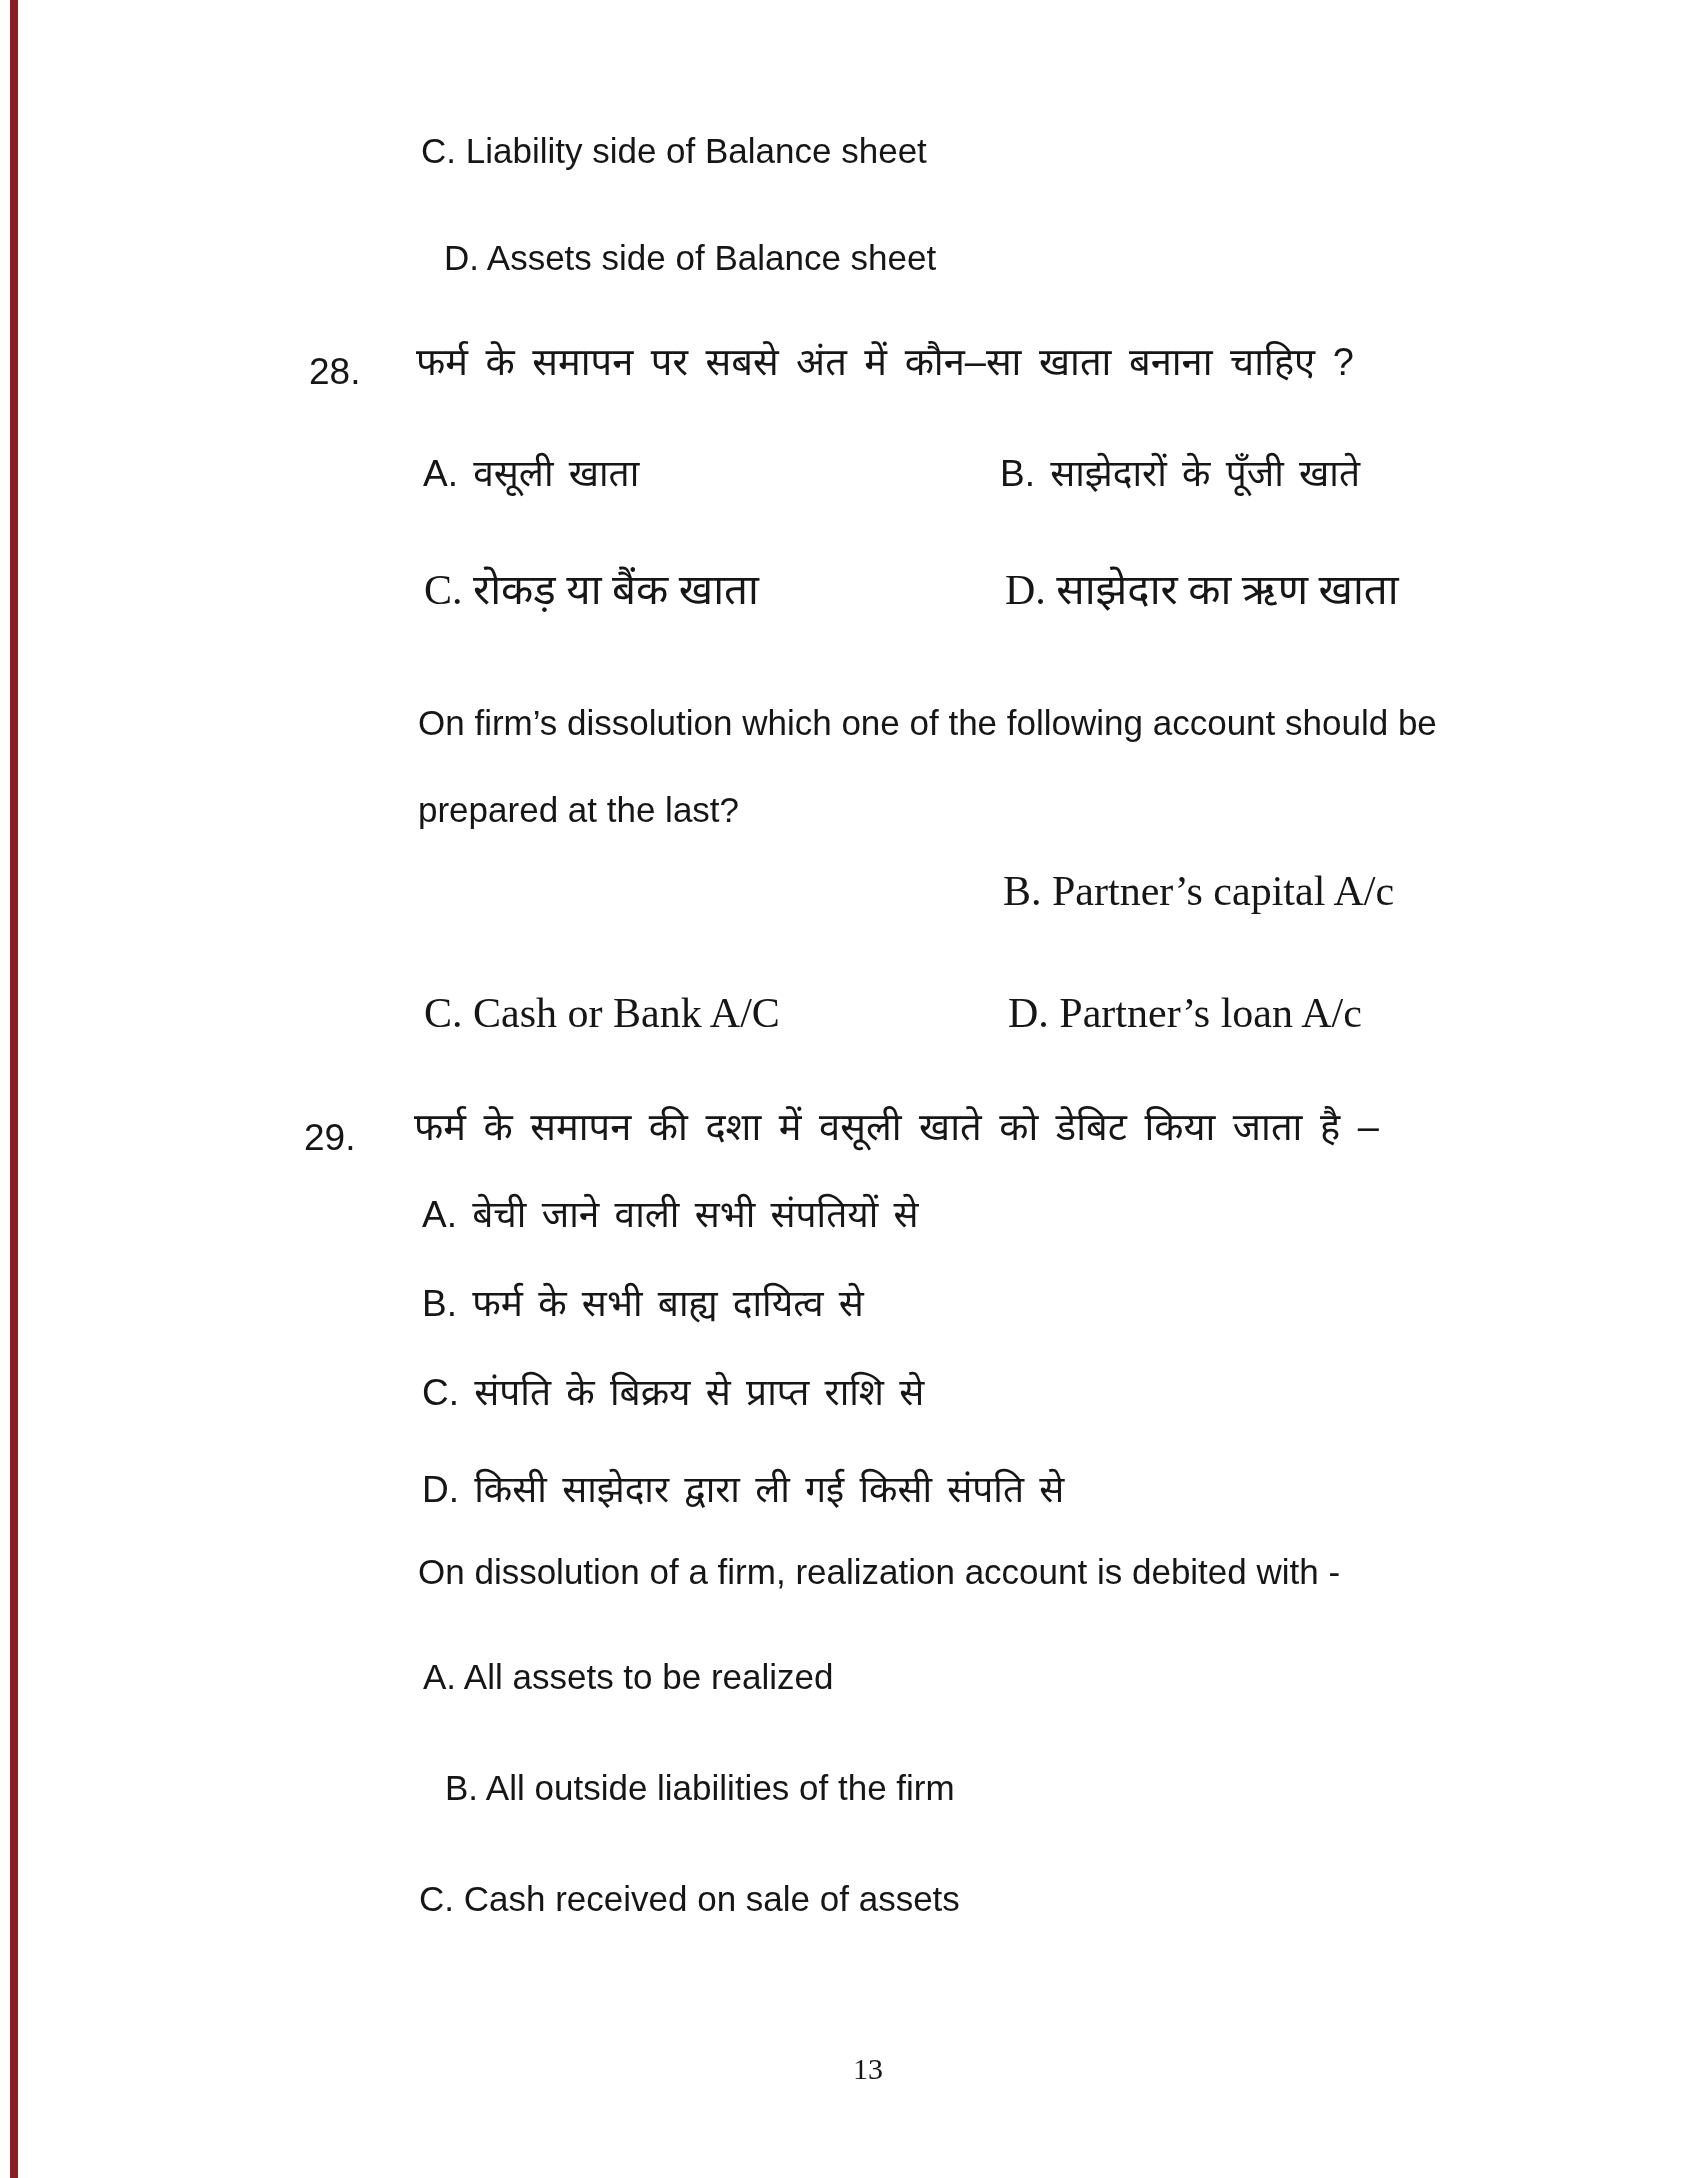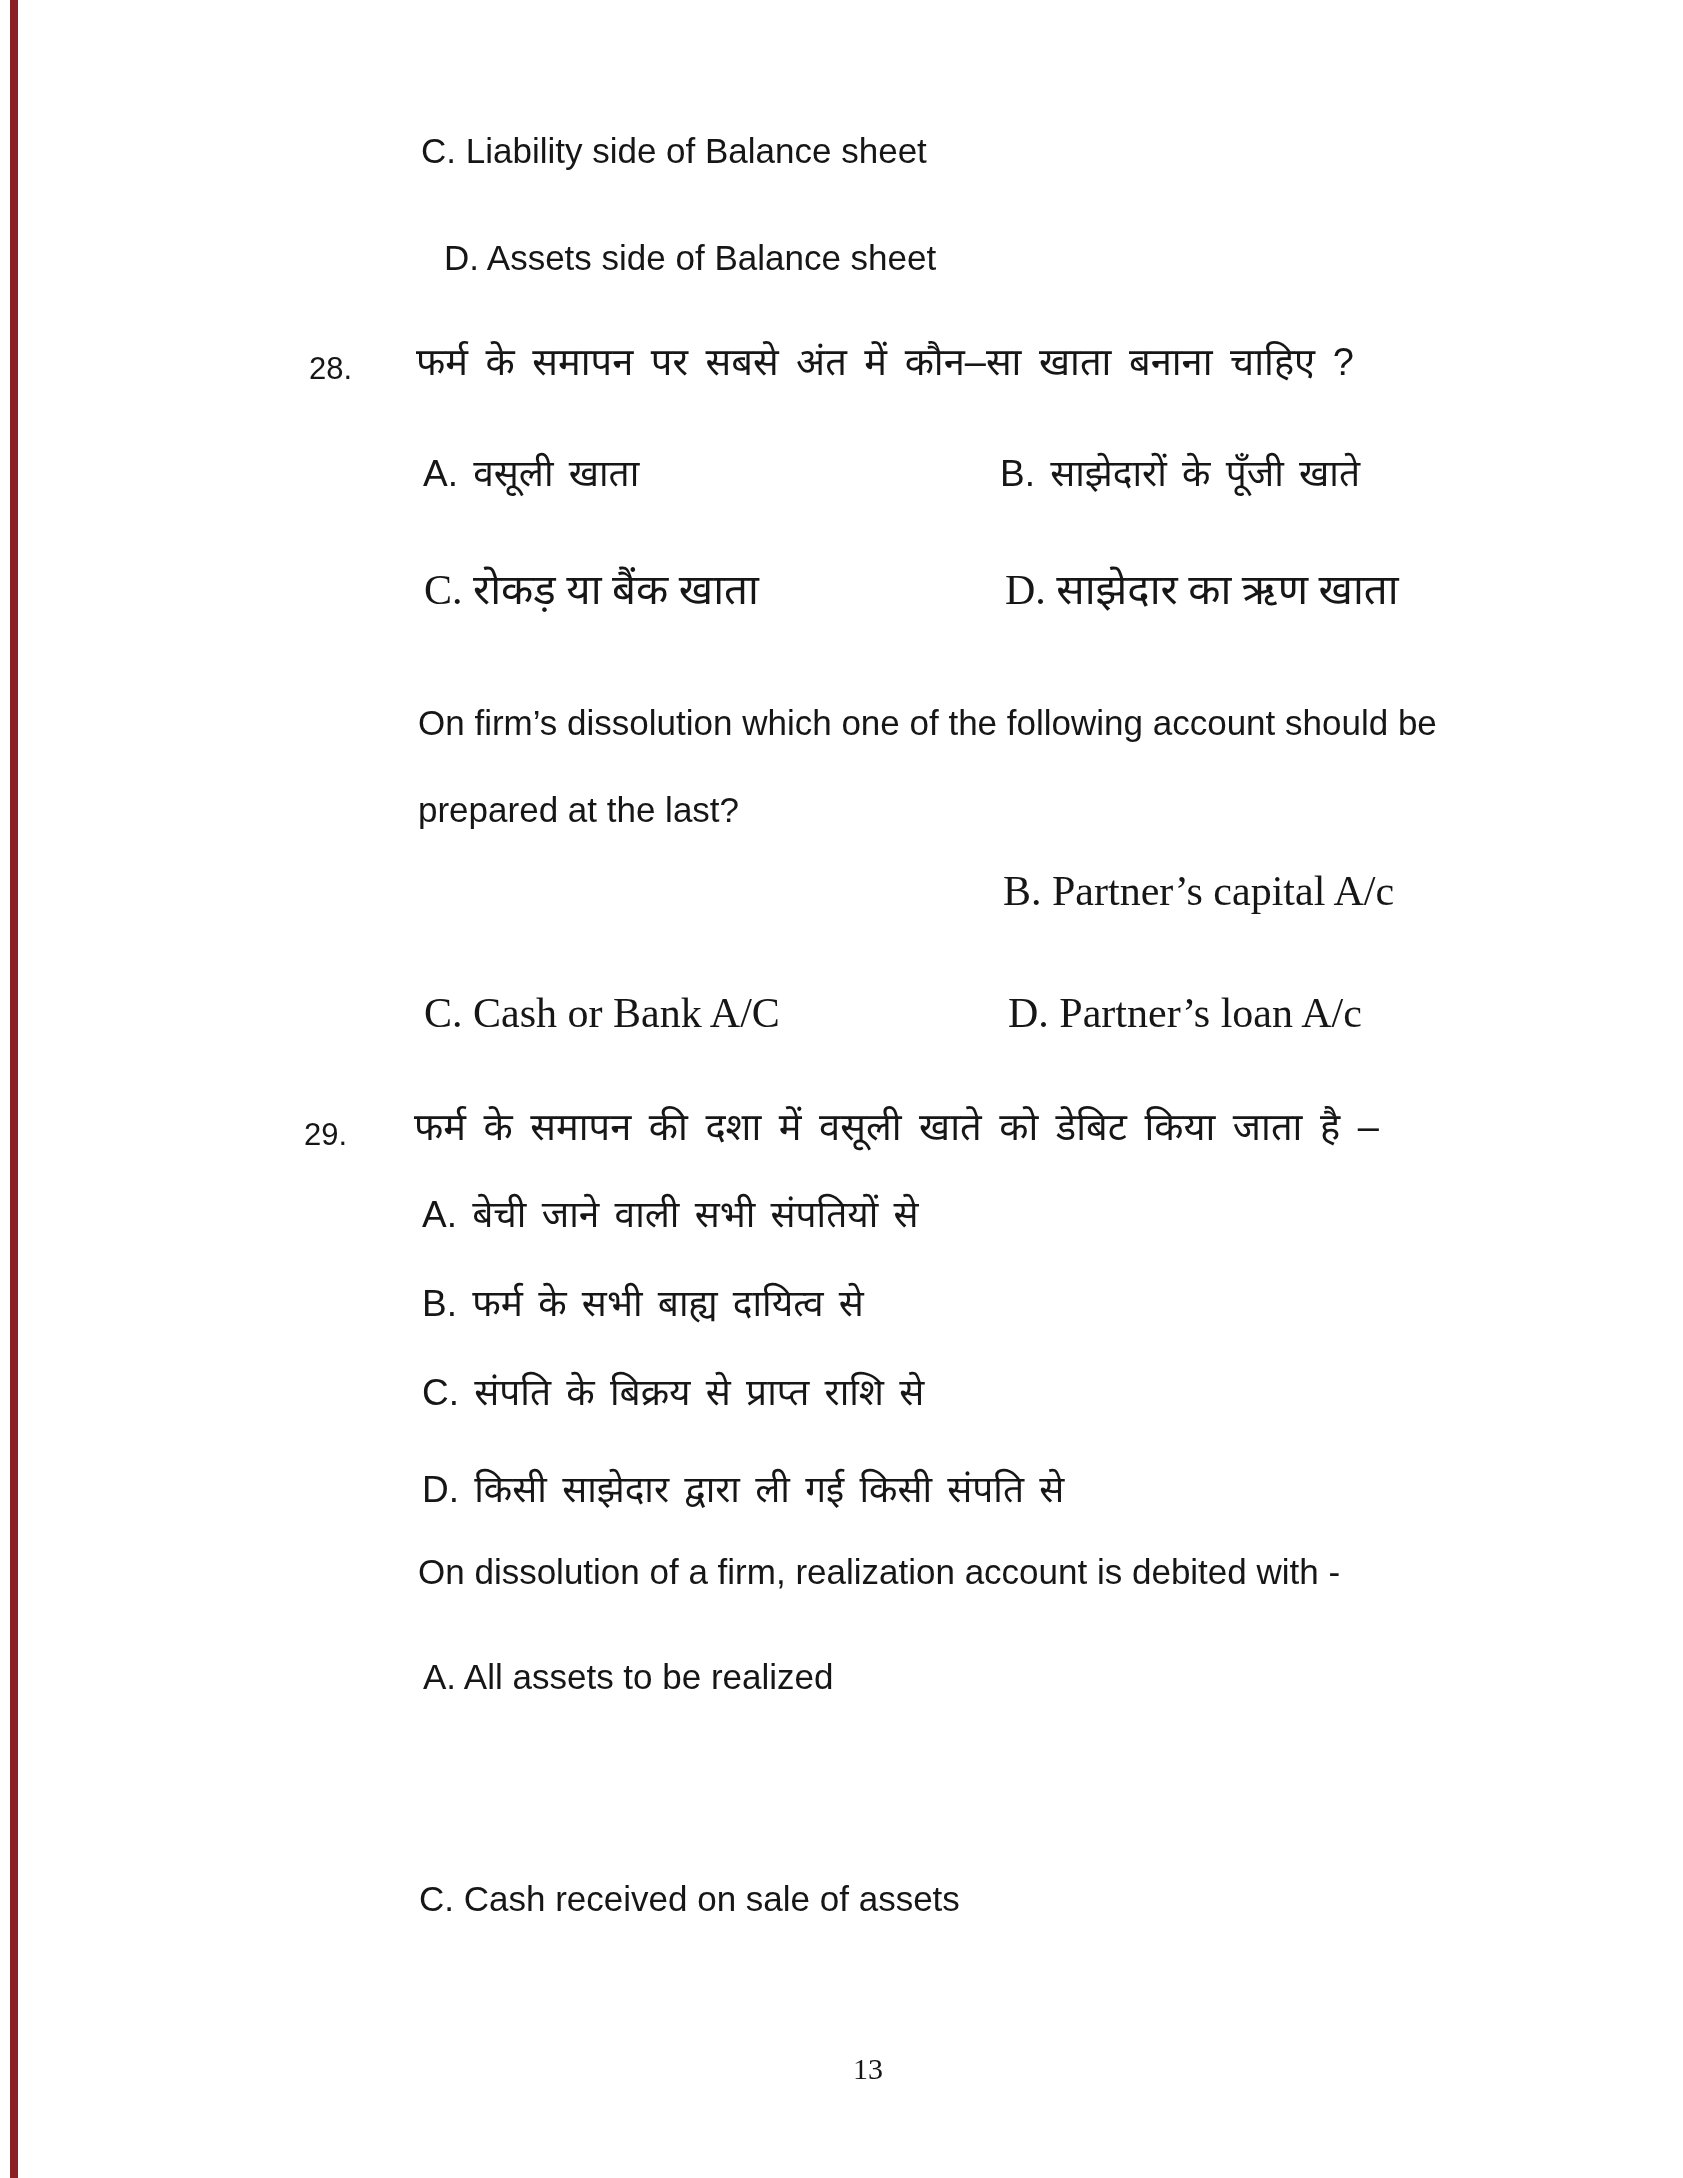--- a/index.html
+++ b/index.html
@@ -14,21 +14,21 @@
     background:#8b2022;
   }
   .line{
     position:absolute;
     white-space:nowrap;
     color:#161616;
     line-height:1.15;
   }
   .sans{font-family:"Liberation Sans","DejaVu Sans",sans-serif;}
   .serif{font-family:"Liberation Serif","DejaVu Serif",serif;}
-  .fs-num{font-size:31px;}
+  .fs-num{font-size:37px;}
   .fs-en{font-size:35px;}
   .fs-hi{font-size:38px;word-spacing:7px;}
   .fs-hi-opt{font-size:37px;word-spacing:5px;}
   .fs-serif-opt{font-size:42px;}
   .fs-page{font-size:30px;}
 </style>
 </head>
 <body>
 
 <div id="page">
@@ -59,18 +59,19 @@
   <div class="line sans fs-hi-opt" style="left:422px;top:1194px;">A. बेची जाने वाली सभी संपतियों से</div>
 
   <div class="line sans fs-hi" style="left:414px;top:1106px;">फर्म के समापन की दशा में वसूली खाते को डेबिट किया जाता है –</div>
   <div class="line sans fs-hi-opt" style="left:422px;top:1283px;">B. फर्म के सभी बाह्य दायित्व से</div>
   <div class="line sans fs-hi-opt" style="left:422px;top:1372px;">C. संपति के बिक्रय से प्राप्त राशि से</div>
   <div class="line sans fs-hi-opt" style="left:422px;top:1461px;margin-top:8px;">D. किसी साझेदार द्वारा ली गई किसी संपति से</div>
 
   <div class="line sans fs-en" style="left:418px;top:1552px;">On dissolution of a firm, realization account is debited with -</div>
 
   <div class="line sans fs-en" style="left:423px;top:1657px;">A. All assets to be realized</div>
+  <div class="line sans fs-en" style="left:445px;top:1768px;">B. All outside liabilities of the firm</div>
   <div class="line sans fs-en" style="left:419px;top:1879px;">C. Cash received on sale of assets</div>
 
   <div class="line serif fs-page" style="left:853px;top:2016px;margin-top:36px;">13</div>
 
 </div>
 
 
 </body></html>

